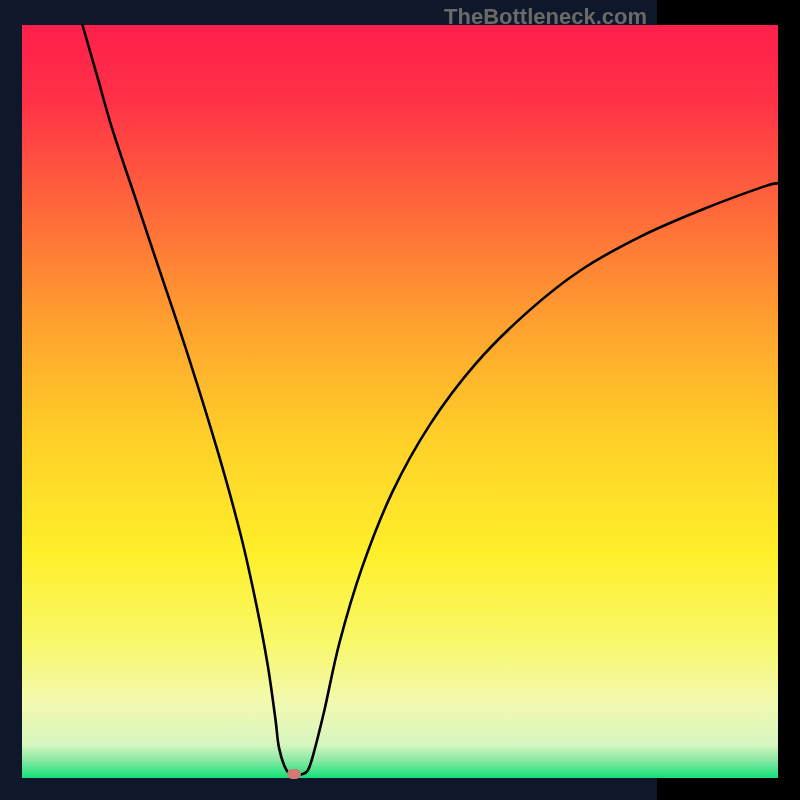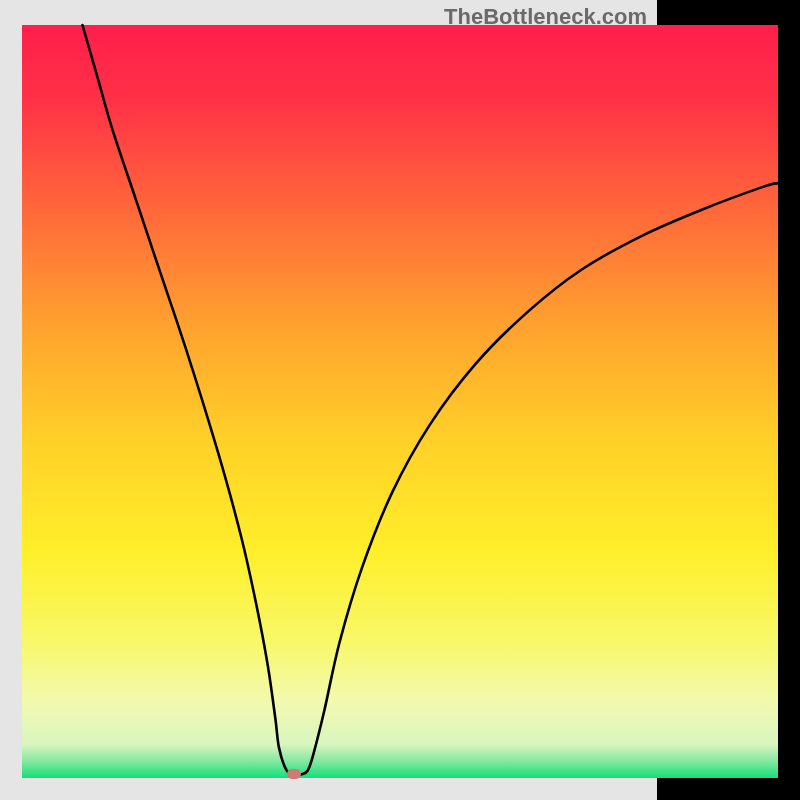--- a/index.html
+++ b/index.html
@@ -8,21 +8,21 @@
     width: 800px;
     height: 800px;
     background: #000;
     font-family: Arial, Helvetica, sans-serif;
     overflow: hidden;
   }
   .frame {
     position: relative;
     width: 657px;
     height: 800px;
-    background: #e5e5e5;
+    background: #0f172a;
   }
   .watermark {
     position: absolute;
     top: 4px;
     right: 10px;
     font-size: 22px;
     font-weight: 600;
     color: #6a6a6a;
     letter-spacing: 0;
     user-select: none;

